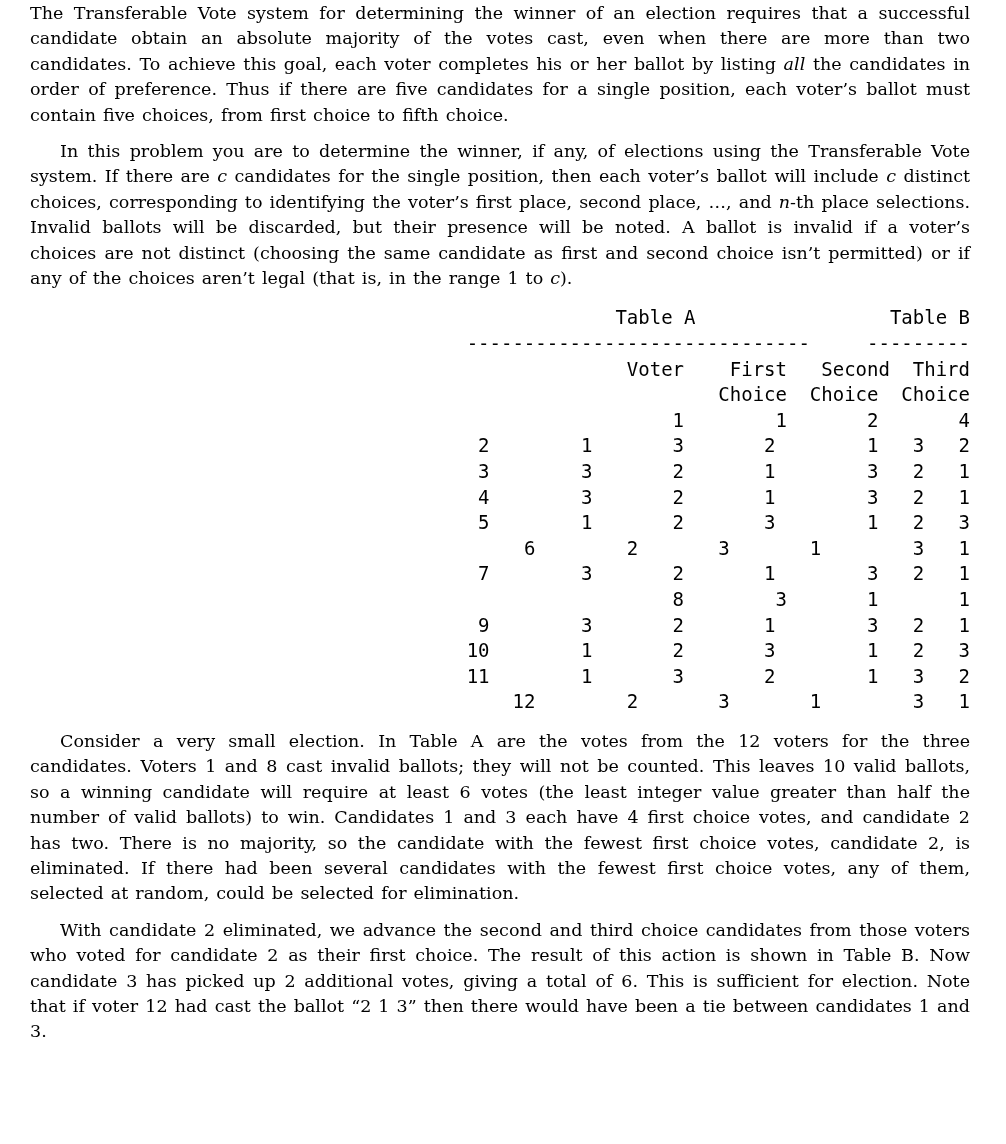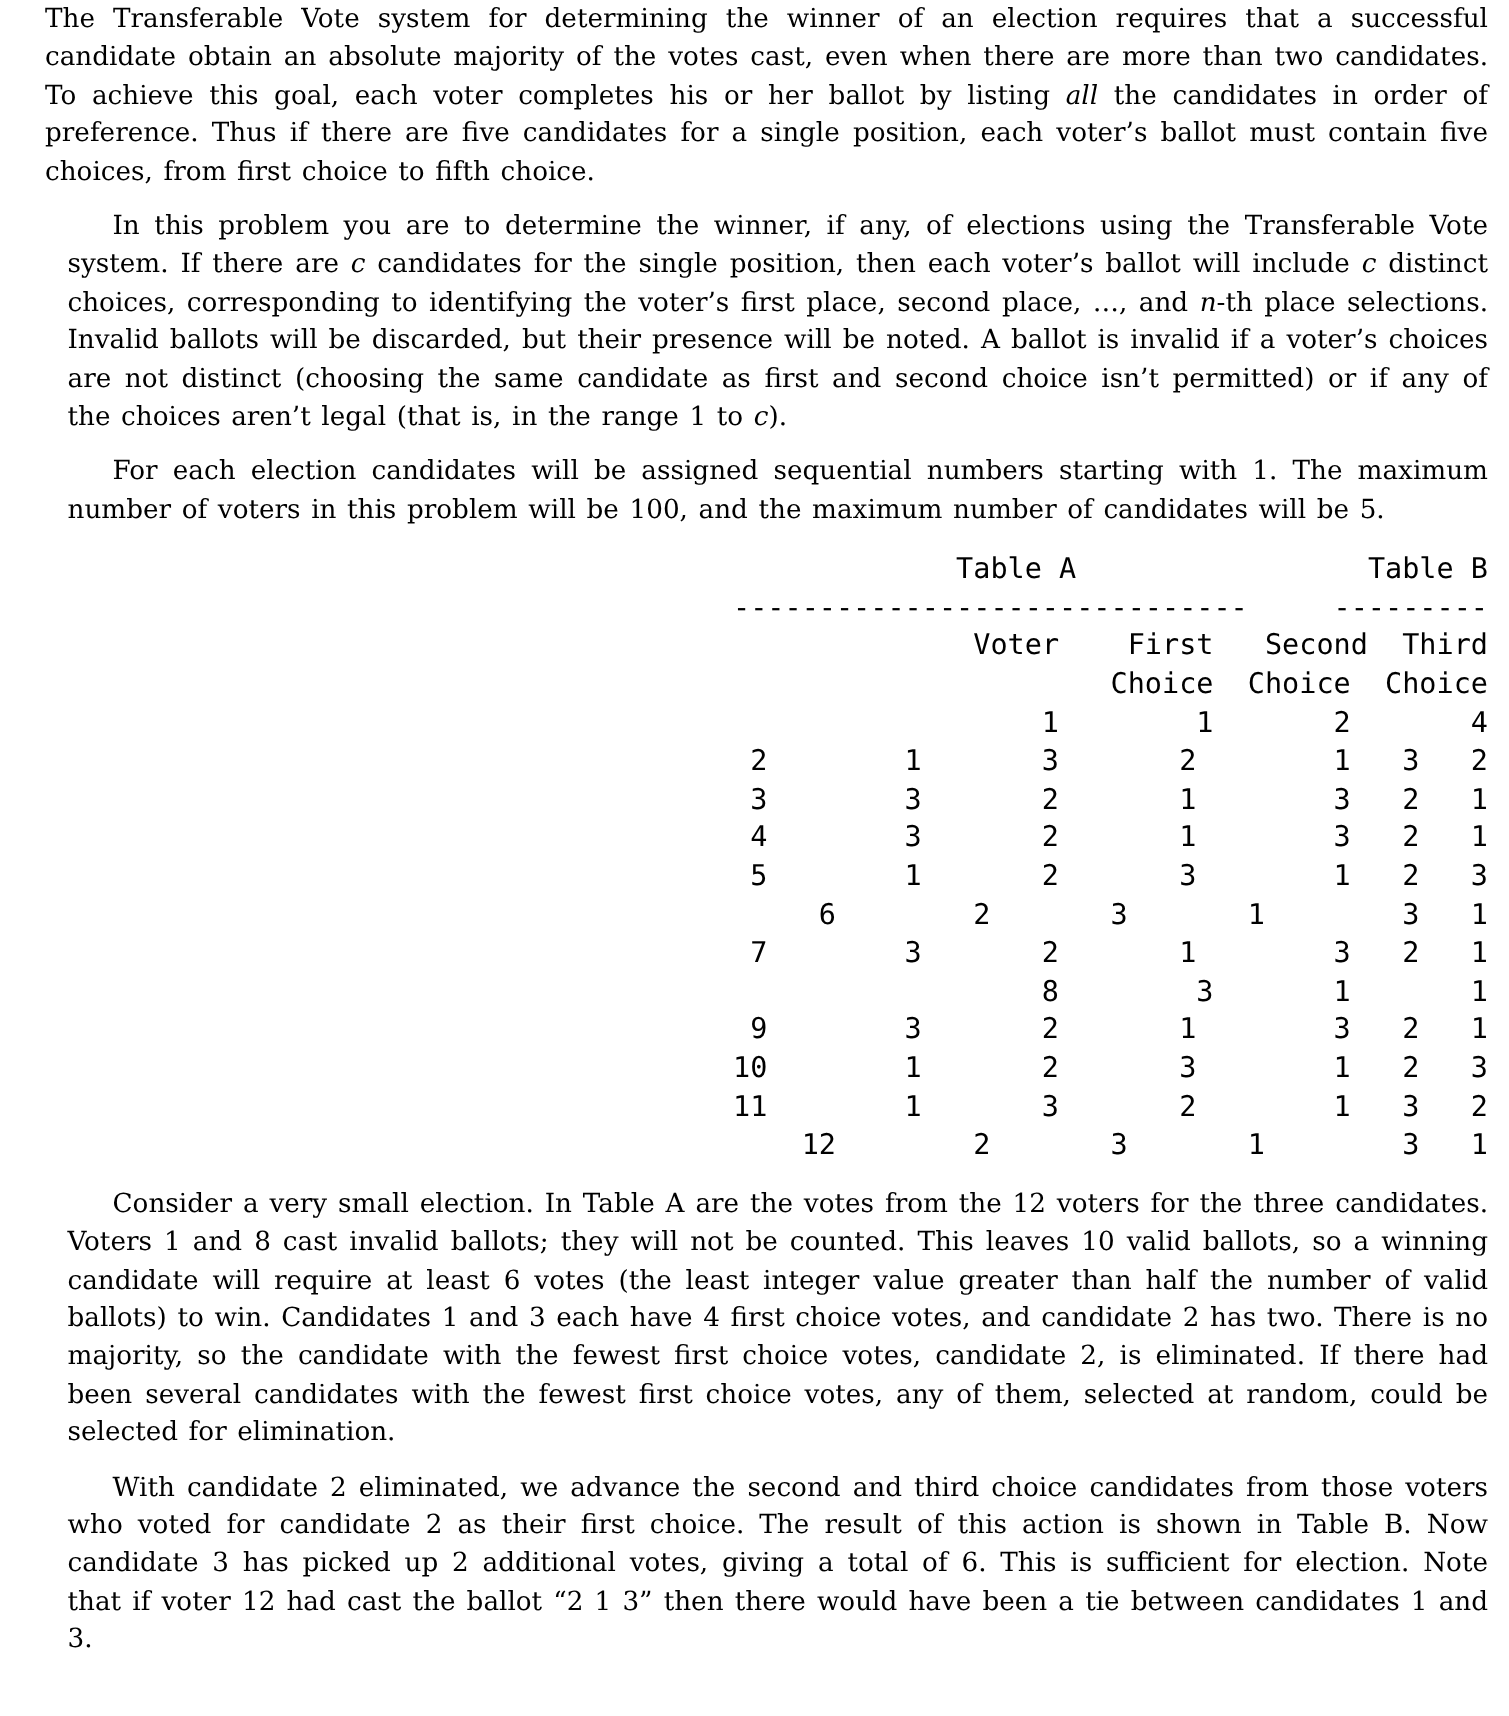--- a/index.html
+++ b/index.html
@@ -1,52 +1,51 @@
 <!DOCTYPE html>
 <html><head>
 <meta charset="utf-8">
 <style>
   html, body { margin: 0; padding: 0; background: #ffffff; }
   body { width: 1006px; min-height: 1144px; }
   .page {
     box-sizing: border-box;
     width: 1006px;
     min-height: 1144px;
-    padding: 1px 14px 20px 30px;
+    padding: 1px 36px 20px 30px;
     background: #ffffff;
     color: #000000;
     font-family: "DejaVu Serif", "Liberation Serif", serif;
     font-size: 17.5px;
     line-height: 25.4px;
     text-align: justify;
     word-spacing: 1.5px;
   }
   .para { margin: 0 0 11px 0; }
-  .para.indent { text-indent: 30px; margin-left: 15px; }
+  .para.indent { text-indent: 30px; }
   .mono-tables {
     font-family: "DejaVu Sans Mono", "Liberation Mono", monospace;
     font-size: 19px;
     line-height: 25.6px;
     margin: 14px 0 14px 206px;
     white-space: pre;
     text-align: right;
     word-spacing: 0;
     letter-spacing: 0;
   }
 </style>
 </head>
 <body>
 
 <div class="page">
 
   <p class="para">The Transferable Vote system for determining the winner of an election requires that a successful candidate obtain an absolute majority of the votes cast, even when there are more than two candidates. To achieve this goal, each voter completes his or her ballot by listing <i>all</i> the candidates in order of preference. Thus if there are five candidates for a single position, each voter’s ballot must contain five choices, from first choice to fifth choice.</p>
 
   <p class="para indent">In this problem you are to determine the winner, if any, of elections using the Transferable Vote system. If there are <i>c</i> candidates for the single position, then each voter’s ballot will include <i>c</i> distinct choices, corresponding to identifying the voter’s first place, second place, …, and <i>n</i>-th place selections. Invalid ballots will be discarded, but their presence will be noted. A ballot is invalid if a voter’s choices are not distinct (choosing the same candidate as first and second choice isn’t permitted) or if any of the choices aren’t legal (that is, in the range 1 to <i>c</i>).</p>
 
-  <p class="para indent">For each election candidates will be assigned sequential numbers starting with 1. The maximum number of voters in this problem will be 100, and the maximum number of candidates will be 5.</p>
 
   <div class="mono-tables">           Table A                 Table B
 ------------------------------     ---------
 Voter    First   Second  Third
          Choice  Choice  Choice
   1        1       2       4
   2        1       3       2        1   3   2
   3        3       2       1        3   2   1
   4        3       2       1        3   2   1
   5        1       2       3        1   2   3

